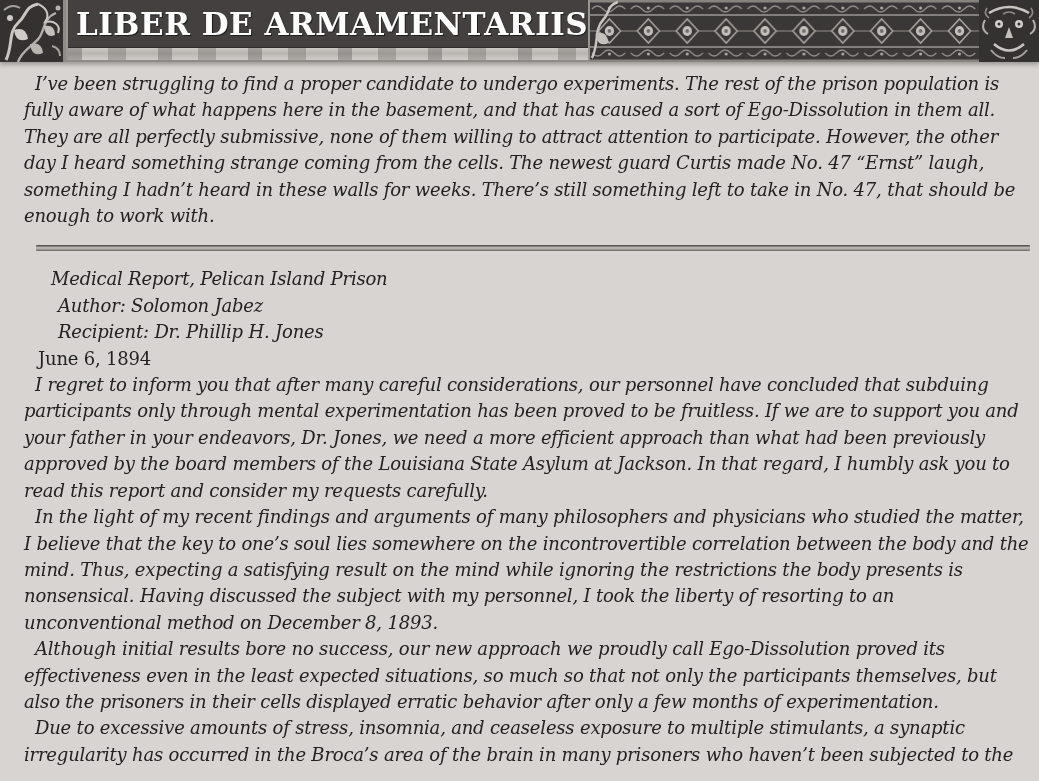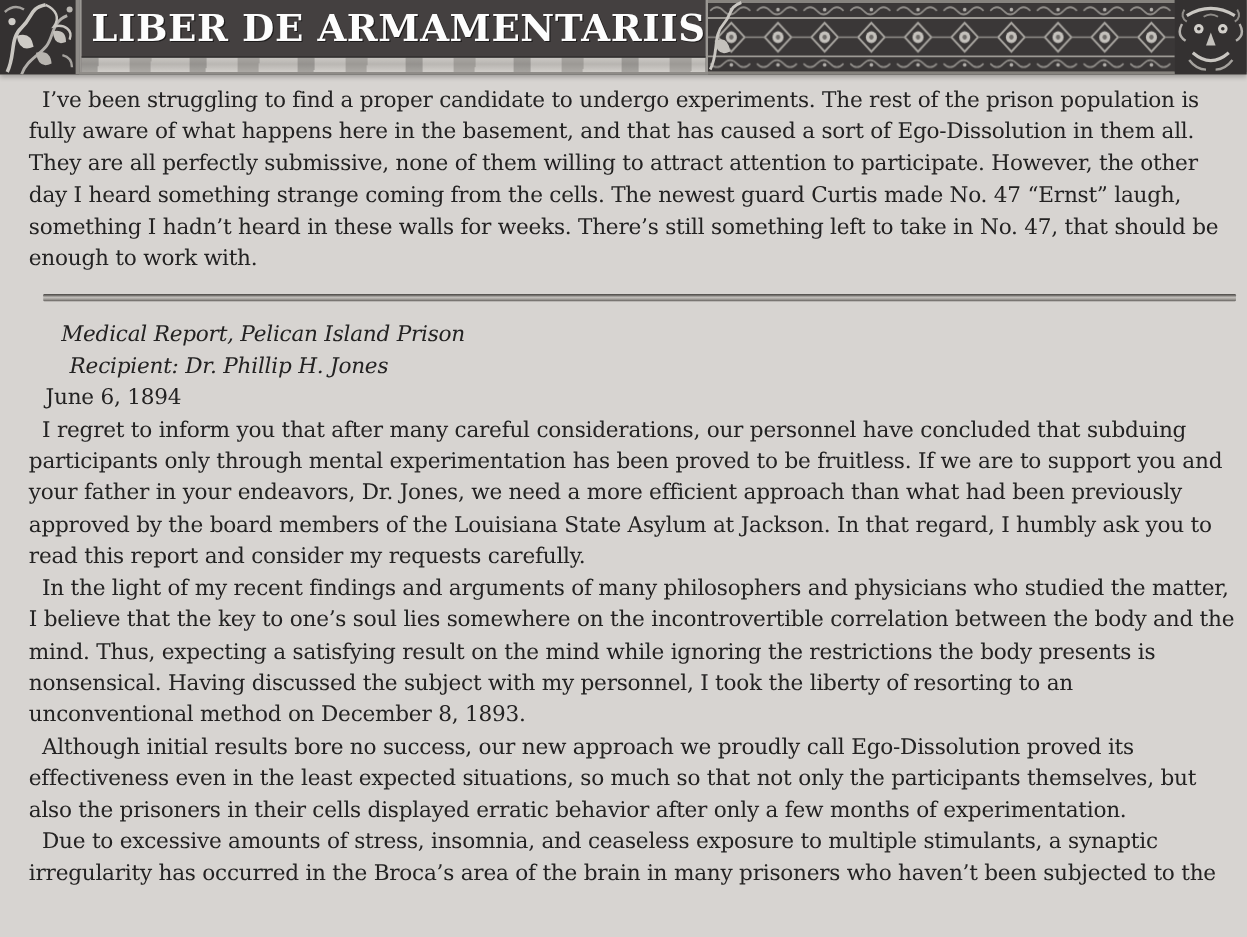--- a/index.html
+++ b/index.html
@@ -53,21 +53,21 @@
   .band { flex: 1 1 auto; height: 62px; }
   .band svg { display: block; width: 100%; height: 62px; }
 
   
   .page-body {
     padding: 9px 9px 0 24px;
     color: #232222;
     font-size: 18px;
     line-height: 26.4px;
   }
-  .para { text-indent: 11px; letter-spacing: -0.2px; }
+  .para { text-indent: 11px; letter-spacing: -0.2px; font-style: italic; }
   .divider {
     height: 6px;
     margin: 16px 0 15px 12px;
     background: linear-gradient(180deg, #4a4845 0%, #6d6a67 18%, #c2bfbb 45%, #a5a29e 70%, #63605d 100%);
     border-radius: 1px;
   }
   .meta-line { letter-spacing: -0.2px; }
   .meta-italic { font-style: italic; margin-left: 24px; }
   .ind-2 { padding-left: 3px; }
   .ind-9 { padding-left: 10px; }
@@ -143,20 +143,21 @@
   </div>
 </div>
 
 <div class="page-body">
 
   <p class="para">I’ve been struggling to find a proper candidate to undergo experiments. The rest of the prison population is fully aware of what happens here in the basement, and that has caused a sort of Ego-Dissolution in them all. They are all perfectly submissive, none of them willing to attract attention to participate. However, the other day I heard something strange coming from the cells. The newest guard Curtis made No. 47 “Ernst” laugh, something I hadn’t heard in these walls for weeks. There’s still something left to take in No. 47, that should be enough to work with.</p>
 
   <div class="divider"></div>
 
   <div class="meta-line meta-italic ind-2">Medical Report, Pelican Island Prison</div>
+  <div class="meta-line meta-italic ind-9">Author: Solomon Jabez</div>
   <div class="meta-line meta-italic ind-9">Recipient: Dr. Phillip H. Jones</div>
   <div class="meta-line ind-13">June 6, 1894</div>
 
   <p class="para">I regret to inform you that after many careful considerations, our personnel have concluded that subduing participants only through mental experimentation has been proved to be fruitless. If we are to support you and your father in your endeavors, Dr. Jones, we need a more efficient approach than what had been previously approved by the board members of the Louisiana State Asylum at Jackson. In that regard, I humbly ask you to read this report and consider my requests carefully.</p>
   <p class="para">In the light of my recent findings and arguments of many philosophers and physicians who studied the matter, I believe that the key to one’s soul lies somewhere on the incontrovertible correlation between the body and the mind. Thus, expecting a satisfying result on the mind while ignoring the restrictions the body presents is nonsensical. Having discussed the subject with my personnel, I took the liberty of resorting to an unconventional method on December 8, 1893.</p>
   <p class="para">Although initial results bore no success, our new approach we proudly call Ego-Dissolution proved its effectiveness even in the least expected situations, so much so that not only the participants themselves, but also the prisoners in their cells displayed erratic behavior after only a few months of experimentation.</p>
   <p class="para">Due to excessive amounts of stress, insomnia, and ceaseless exposure to multiple stimulants, a synaptic irregularity has occurred in the Broca’s area of the brain in many prisoners who haven’t been subjected to the</p>
 
 </div>
 

